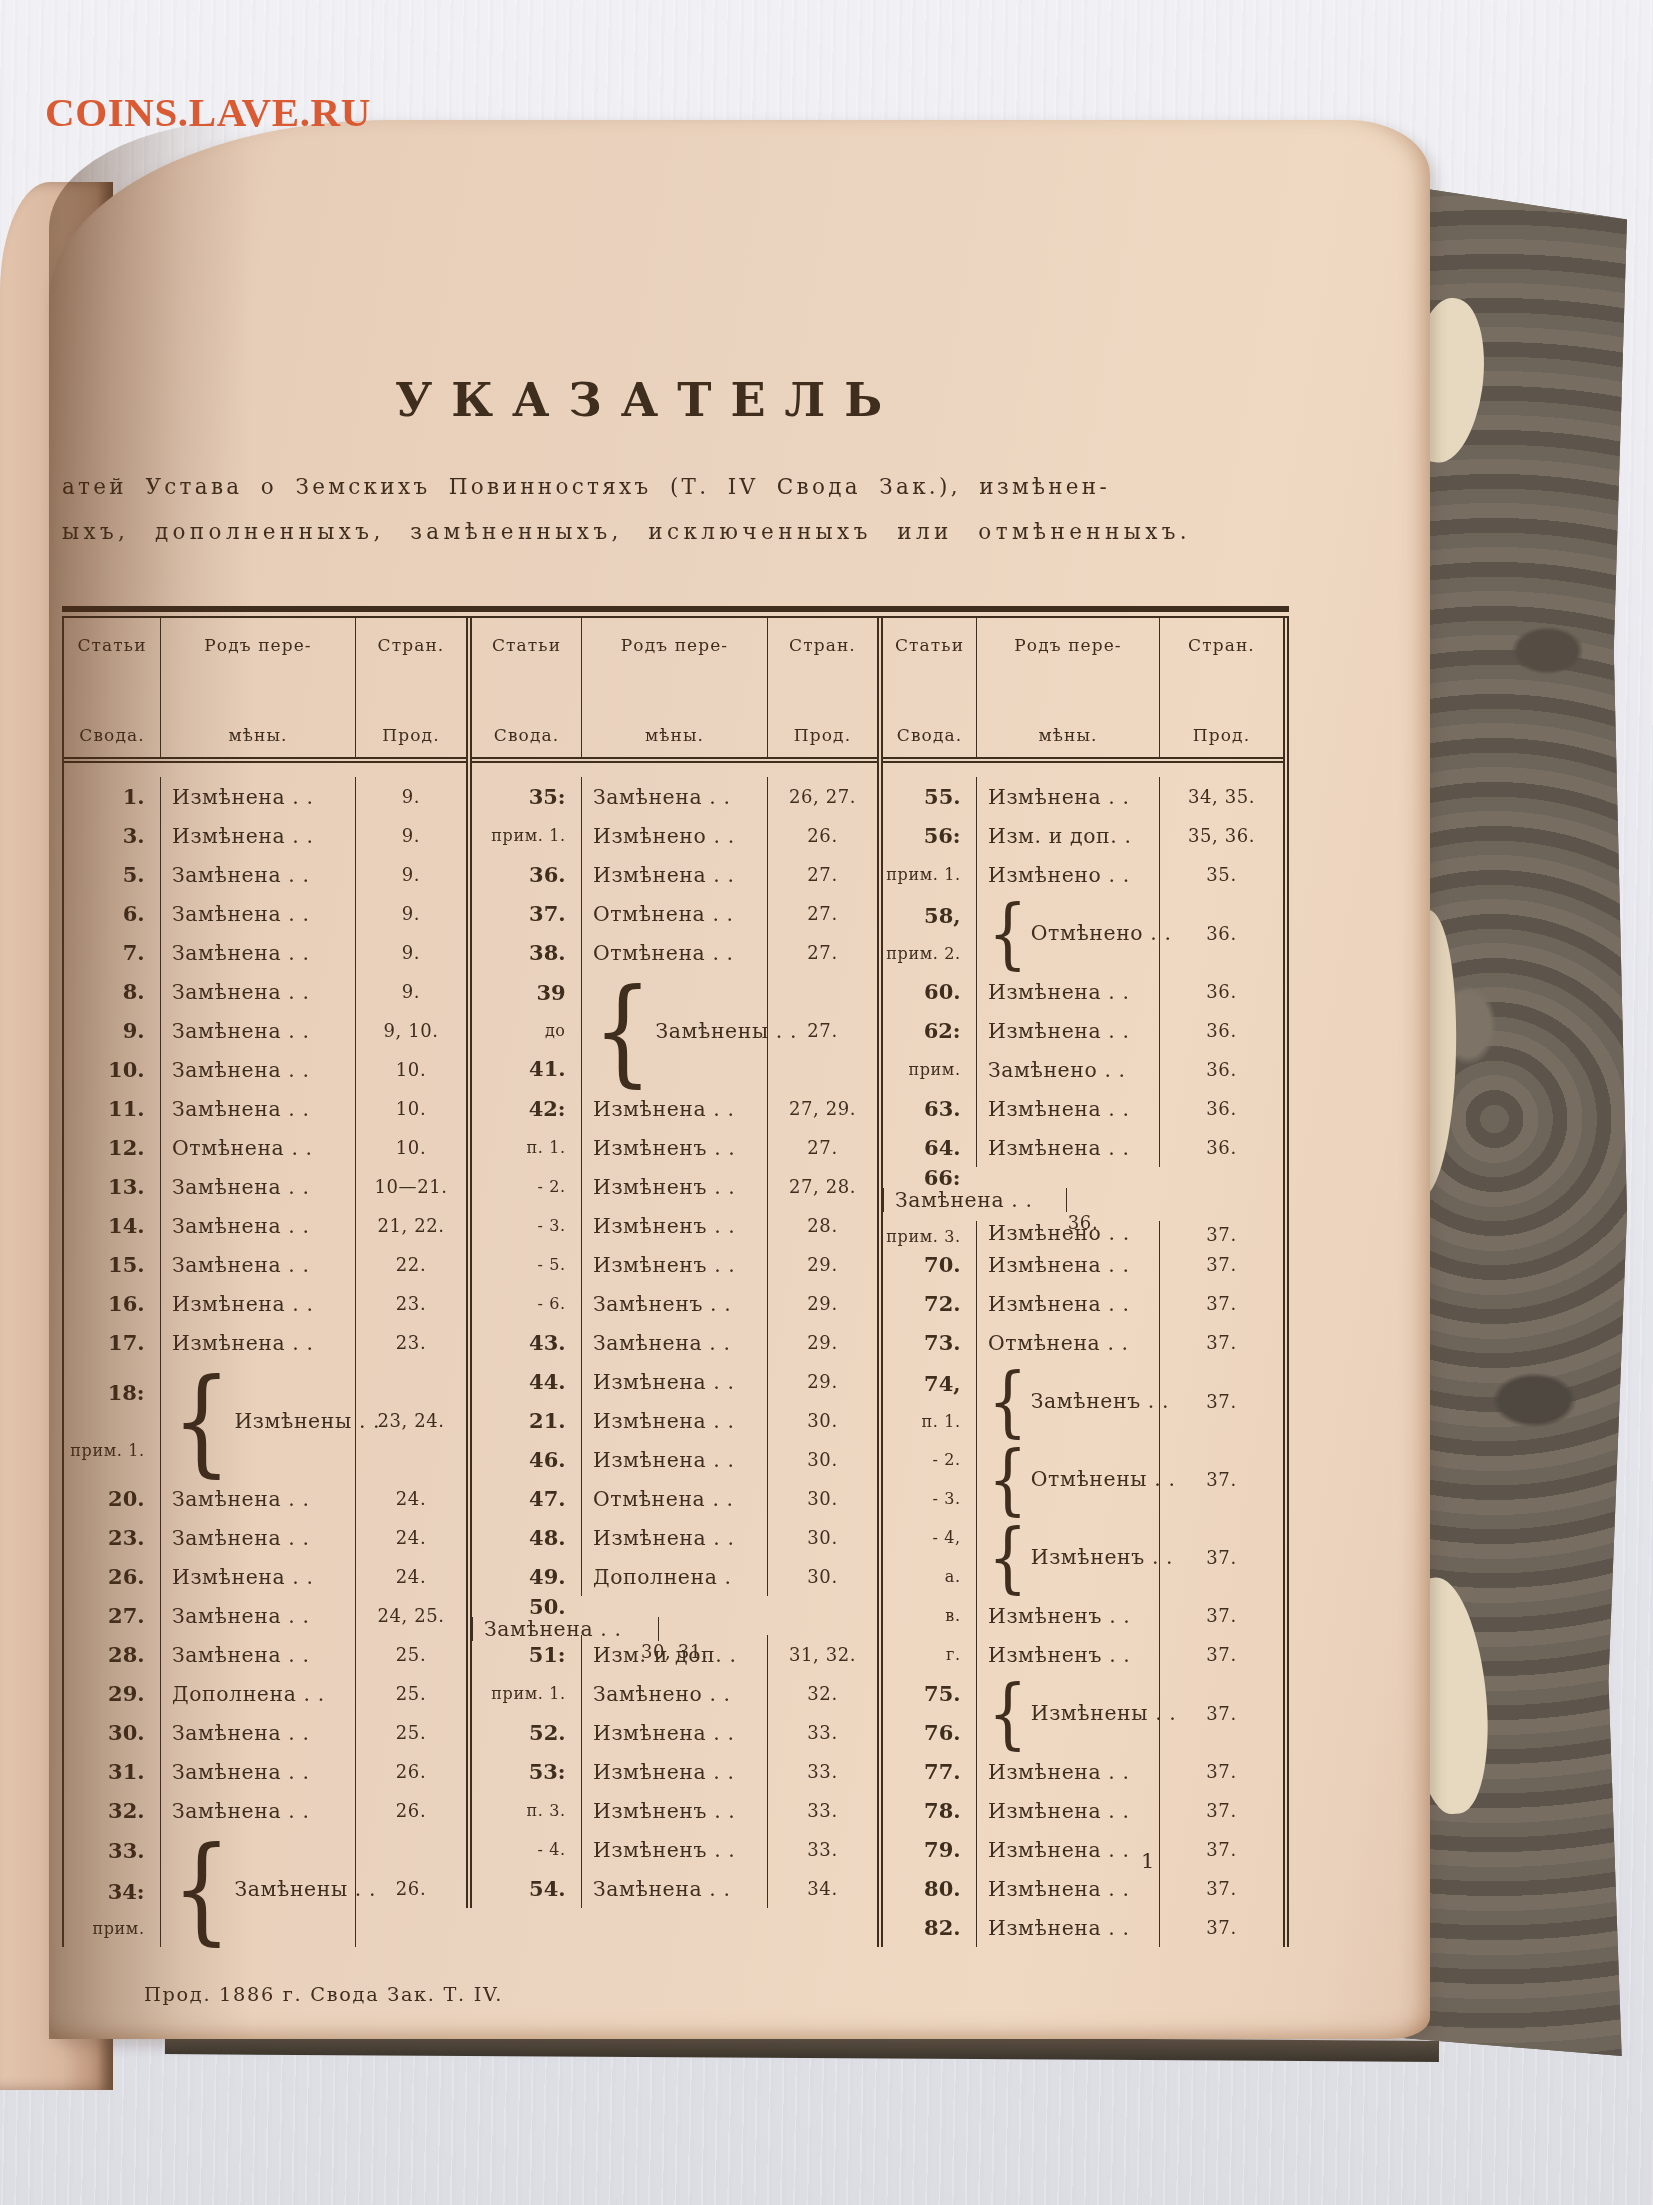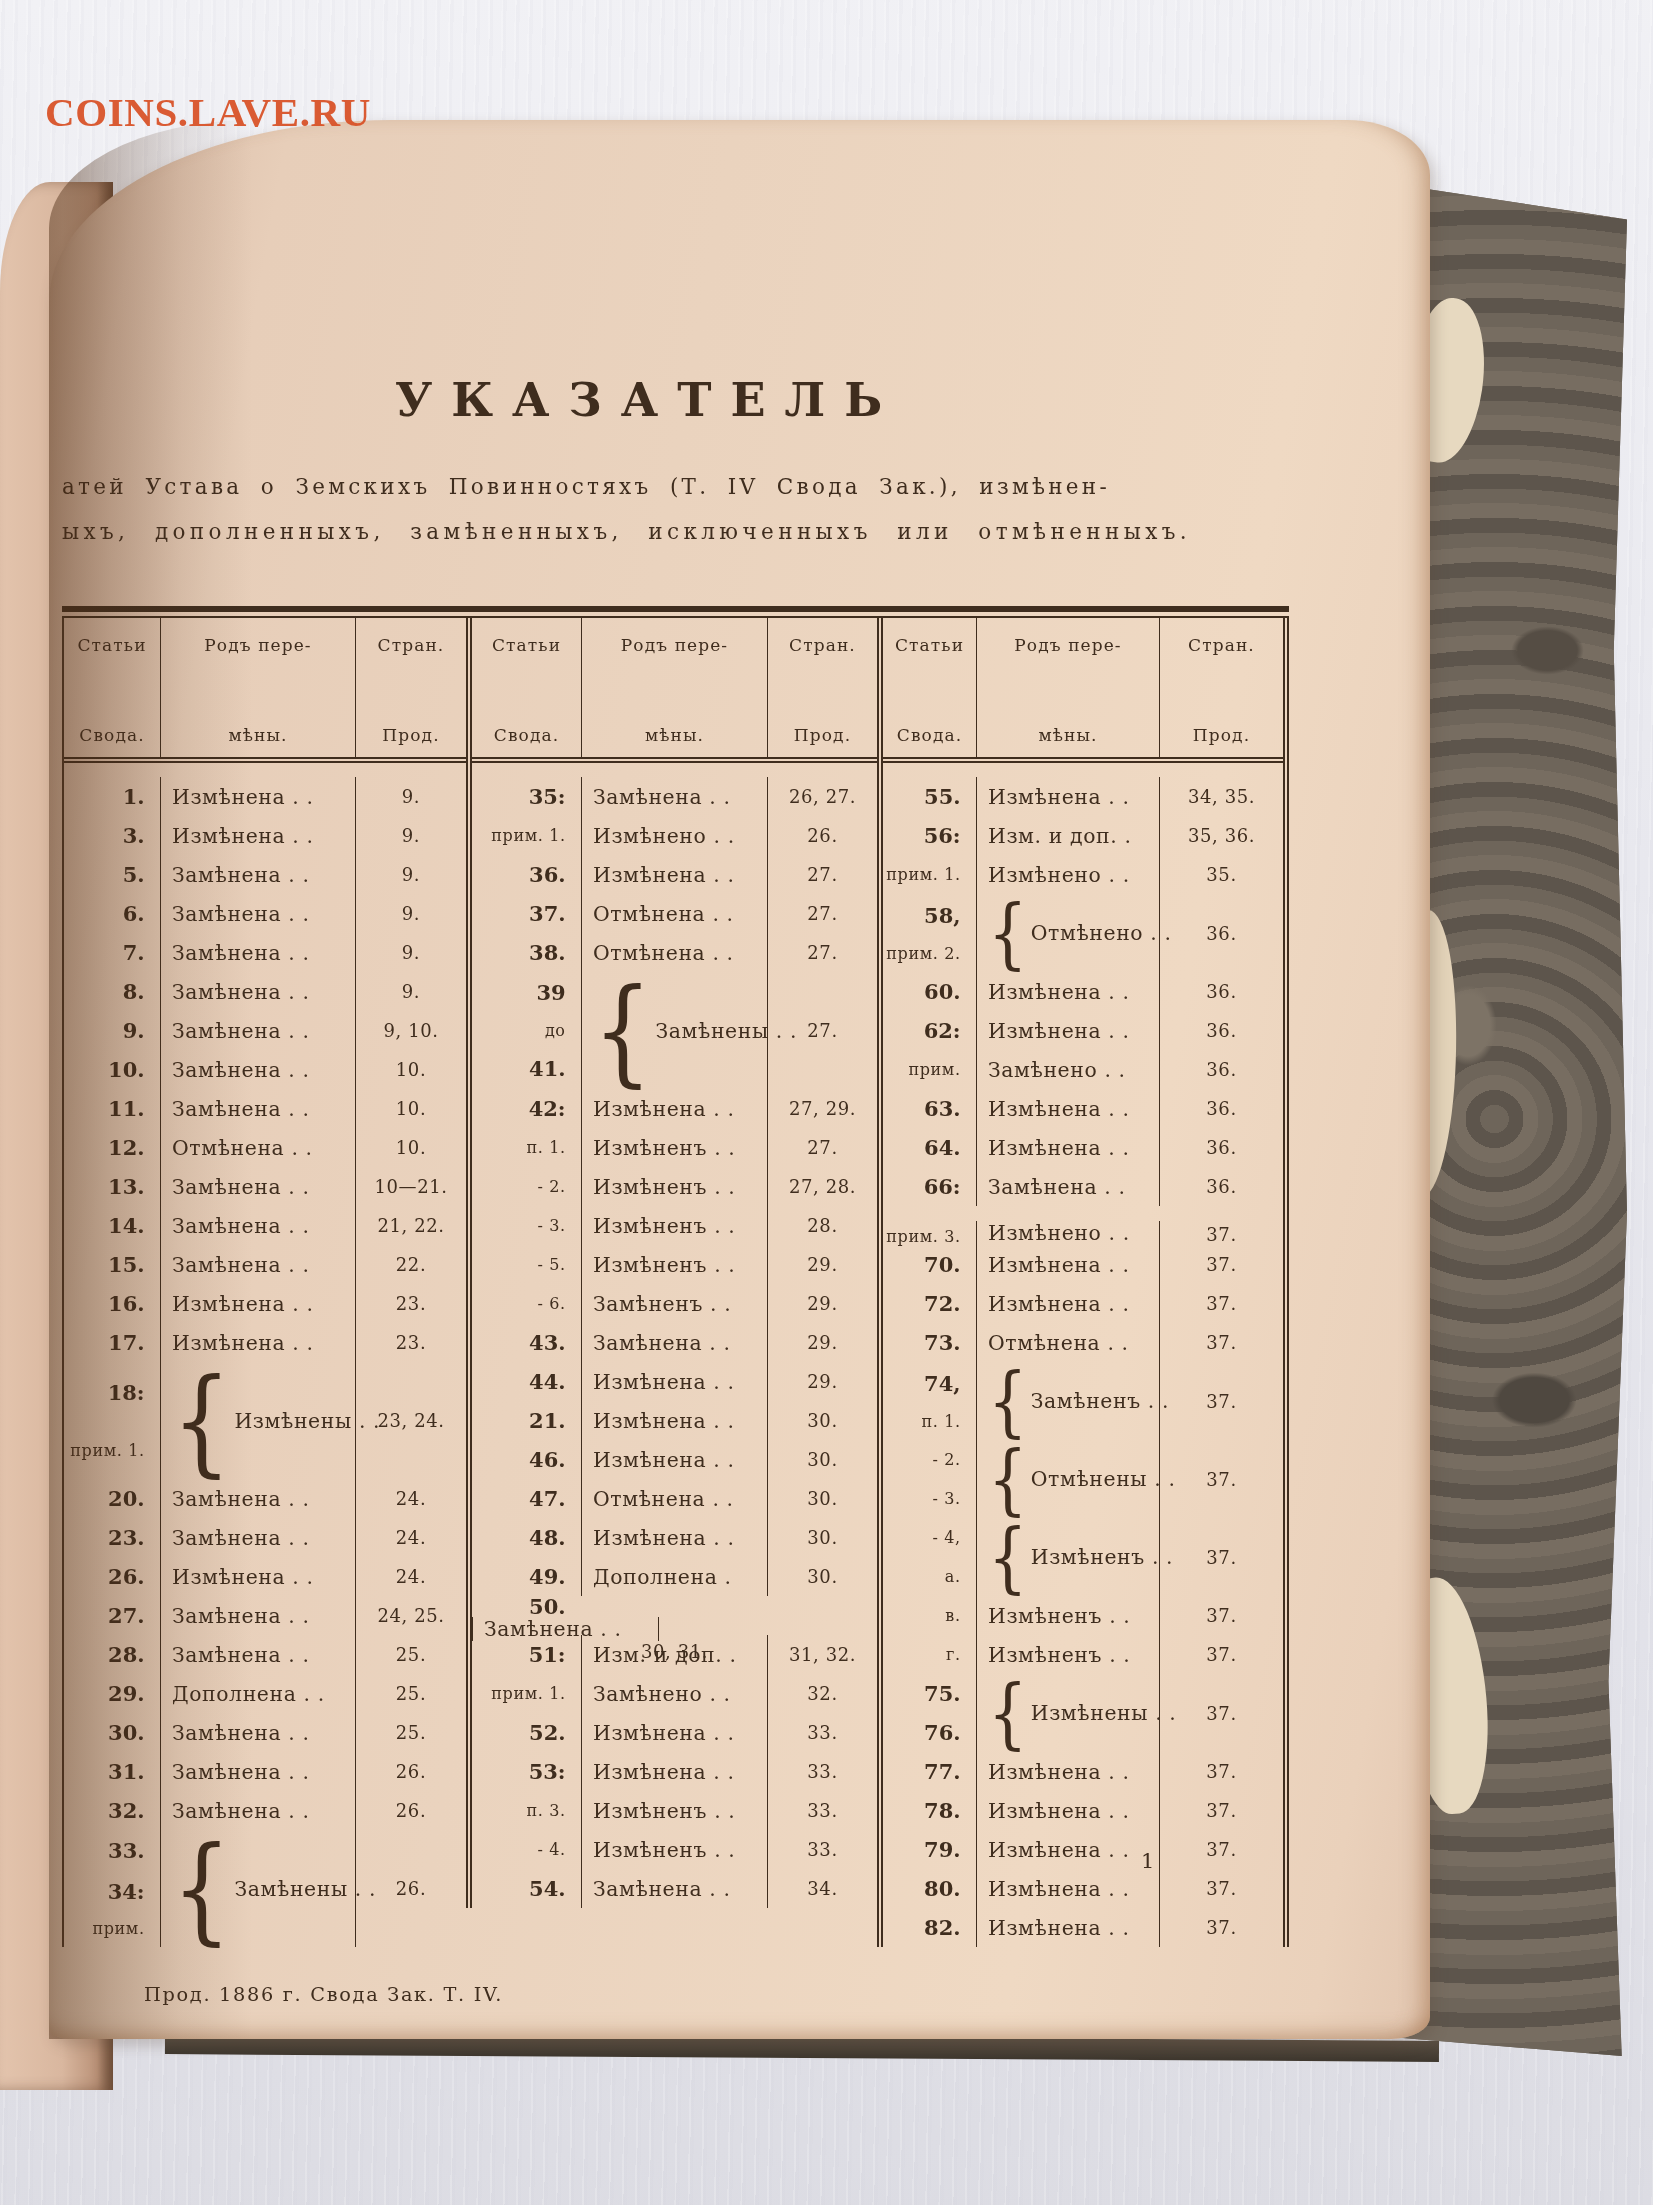--- a/index.html
+++ b/index.html
@@ -708,21 +708,21 @@
           </div>
           <div class="entry" style="height: 39px;">
             <div class="e-art">
               <div class="n">64.</div>
             </div>
             <div class="e-act">
               <span class="act-t">Измѣнена . .</span>
             </div>
             <div class="e-pg">36.</div>
           </div>
-          <div class="entry" style="height: 39px;">
+          <div class="entry" style="height: 39px; flex-direction: column;">
             <div class="e-art">
               <div class="n">66:</div>
             </div>
             <div class="e-act">
               <span class="act-t">Замѣнена . .</span>
             </div>
             <div class="e-pg">36.</div>
           </div>
           <div class="entry" style="height: 39px; align-items: flex-end;">
             <div class="e-art">

